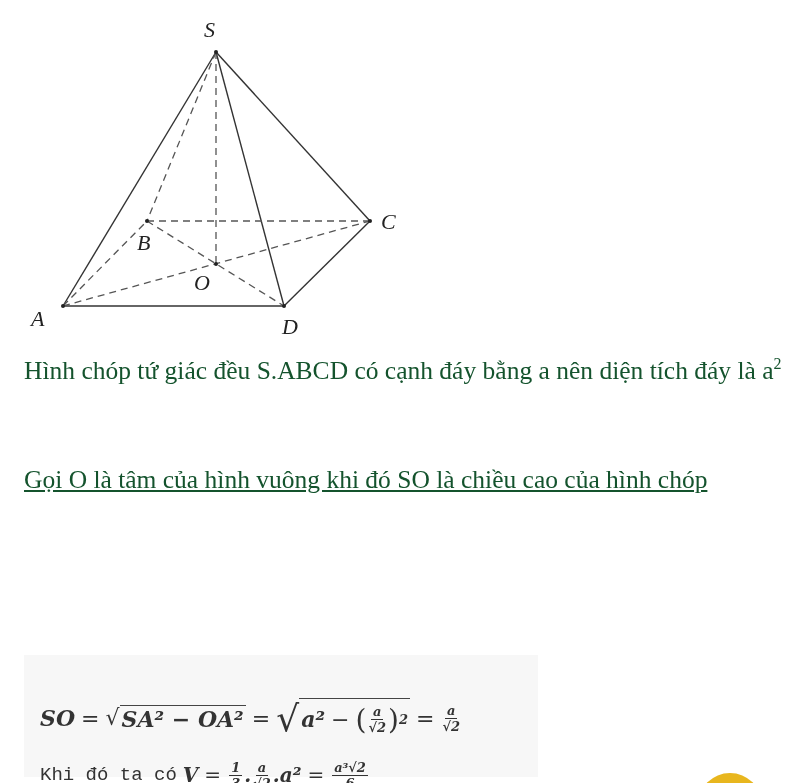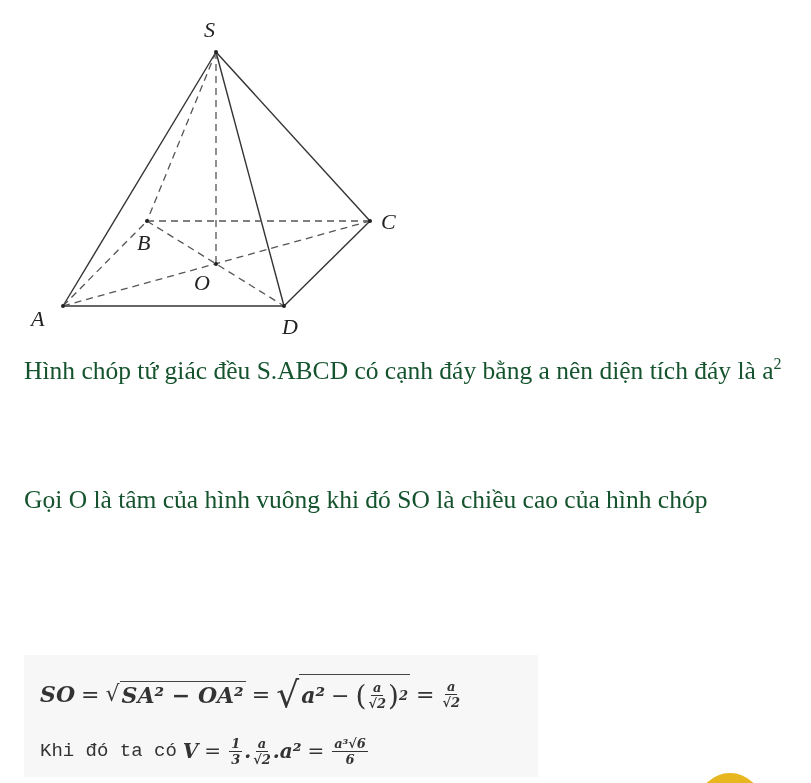--- a/index.html
+++ b/index.html
@@ -1,23 +1,23 @@
 <!DOCTYPE html>
 <html><head>
 <meta charset="utf-8">
 <style>
   html, body { margin:0; padding:0; background:#ffffff; }
   body { width:811px; height:783px; position:relative; overflow:hidden; font-family:"Liberation Serif", serif; color:#222; }
   #figure { position:absolute; left:0; top:0; width:420px; height:345px; }
   .para { position:absolute; left:24px; width:780px; font-size:25.5px; line-height:44px; text-align:justify; text-align-last:left; color:#14532d; }
   #p1 { top:349px; }
-  #p2 { top:478px; }
+  #p2 { top:458px;text-decoration:underline; }
   sup { font-size:16px; vertical-align:10px; line-height:0; }
   #formula-box { position:absolute; left:24px; top:655px; width:514px; height:122px; background:#f7f7f7; }
-  .m { font-family:"DejaVu Serif", serif; font-style:italic; font-weight:bold; color:#333; }
+  .m { font-family:"DejaVu Serif", serif; font-style:italic; font-weight:bold; color:#333;margin-top:24px; }
   .row { position:absolute; left:16px; display:flex; align-items:center; white-space:nowrap; }
   #row1 { top:14px; height:50px; font-size:22px; }
   #row2 { top:74px; height:44px; font-size:20px; }
   .op { font-style:normal; font-weight:normal; margin:0 6px; }
   .sqrt { display:inline-flex; align-items:flex-start; }
   .sqrt .rad { font-style:normal; font-weight:normal; }
   .sqrt .body { border-top:1.5px solid #444; padding:0 2px; }
   .frac { display:inline-flex; flex-direction:column; align-items:center; font-size:13px; margin:0 2px; vertical-align:middle; }
   .frac .num { border-bottom:1px solid #333; padding:0 2px; }
   .sup2 { font-size:13px; vertical-align:9px; }
@@ -104,19 +104,19 @@
       </span>
     <span>.</span>
     <span class="frac">
         <span class="num">a</span>
         <span>√2</span>
       </span>
     <span>.</span>
     <span>a²</span>
     <span class="op">=</span>
     <span class="frac">
-        <span class="num">a³√6</span>
+        <span class="num">a³√2</span>
         <span>6</span>
       </span>
   </div>
 </div>
 
 <div id="yellow-blob"></div>
 
 </body></html>

